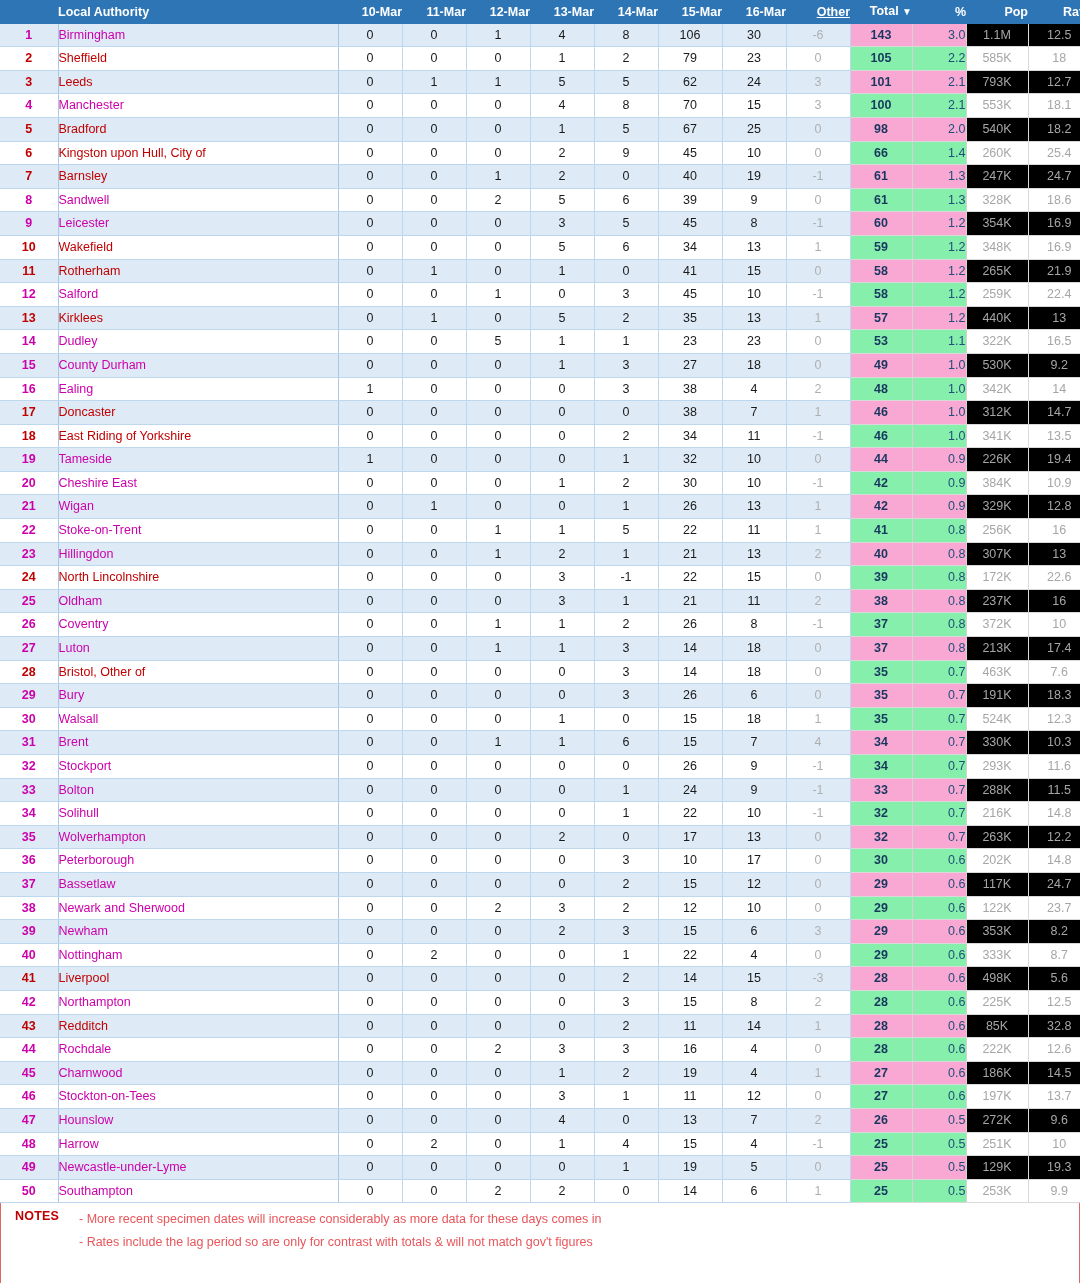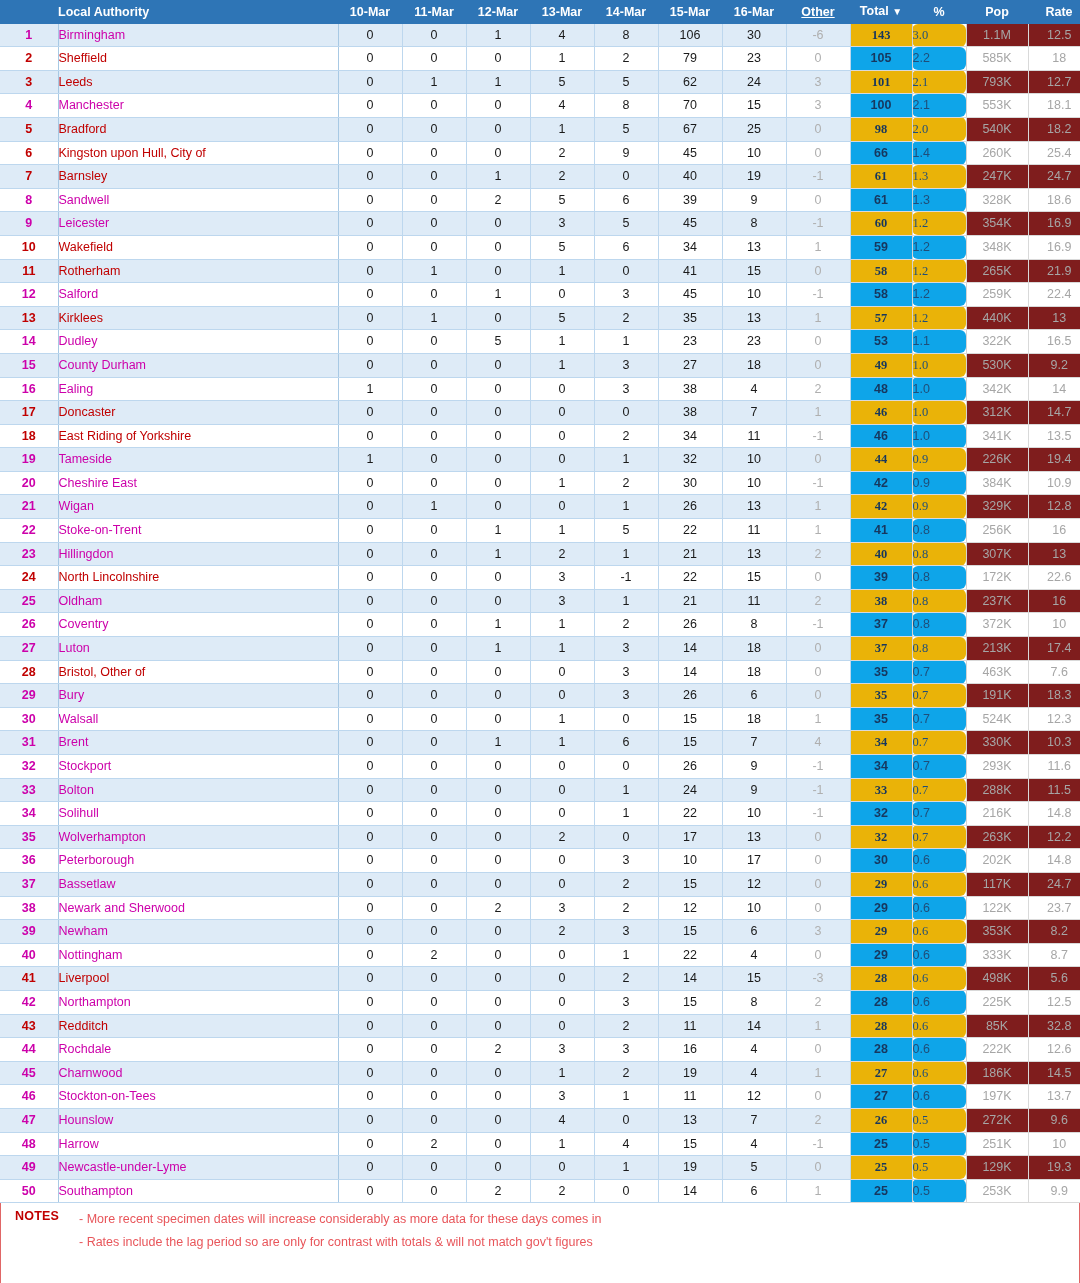--- a/index.html
+++ b/index.html
@@ -46,21 +46,21 @@
   }
 
   
   thead th {
     background: #2E75B6;
     color: #ffffff;
     font-weight: bold;
     font-size: 12.5px;
     height: 25px;
     line-height: 25px;
-    text-align: center;
+    text-align: right;
     border: none;
   }
   th.h-rank { width: 58px; }
   th.h-la { width: 280px; text-align: left; padding-left: 10px; }
   th.h-day { width: 64px; }
   th.h-other { width: 64px; text-decoration: underline; }
   th.h-total { width: 62px; }
   th.h-pct { width: 54px; }
   th.h-pop { width: 62px; }
   th.h-rate { width: 62px; }
@@ -92,48 +92,47 @@
     border-bottom: 1px solid #BDD7EE;
   }
   td.c-total {
     text-align: center;
     font-weight: bold;
     color: #17375E;
     border-right: 1px solid #D3D3D3;
     border-bottom: 1px solid #D9D9D9;
   }
   td.c-pct {
-    text-align: left;
+    text-align: right;
     color: #1F4E79;
     border-right: 1px solid #D3D3D3;
     border-bottom: 1px solid #D9D9D9;
-    border-radius: 6px;
   }
   td.c-pop {
     text-align: center;
     color: #A6A6A6;
     border-right: 1px solid #D9D9D9;
     border-bottom: 1px solid #D9D9D9;
   }
   td.c-rate {
     text-align: center;
     color: #A6A6A6;
     border-bottom: 1px solid #D9D9D9;
   }
 
   
   tr.band td.c-rank, tr.band td.c-la,
   tr.band td.c-day, tr.band td.c-other { background: #DEEBF7; }
   tr.plain td.c-rank, tr.plain td.c-la,
   tr.plain td.c-day, tr.plain td.c-other { background: #FFFFFF; }
 
   
-  tr.band td.c-total, tr.band td.c-pct { background: #eab308; font-family: Liberation Serif, serif; }
-  tr.band td.c-pop,   tr.band td.c-rate { background: #7f1d1d; }
-  tr.plain td.c-total, tr.plain td.c-pct { background: #0ea5e9; }
+  tr.band td.c-total, tr.band td.c-pct { background: #f9a8d4; }
+  tr.band td.c-pop,   tr.band td.c-rate { background: #000000; }
+  tr.plain td.c-total, tr.plain td.c-pct { background: #86efac; }
   tr.plain td.c-pop,   tr.plain td.c-rate { background: #FFFFFF; }
 
   .name-magenta { color: #CC00AA; }
   .name-red     { color: #C00000; }
 
   .sort-arrow { font-size: 10px; }
 
   
   .notes-box {
     position: relative;

